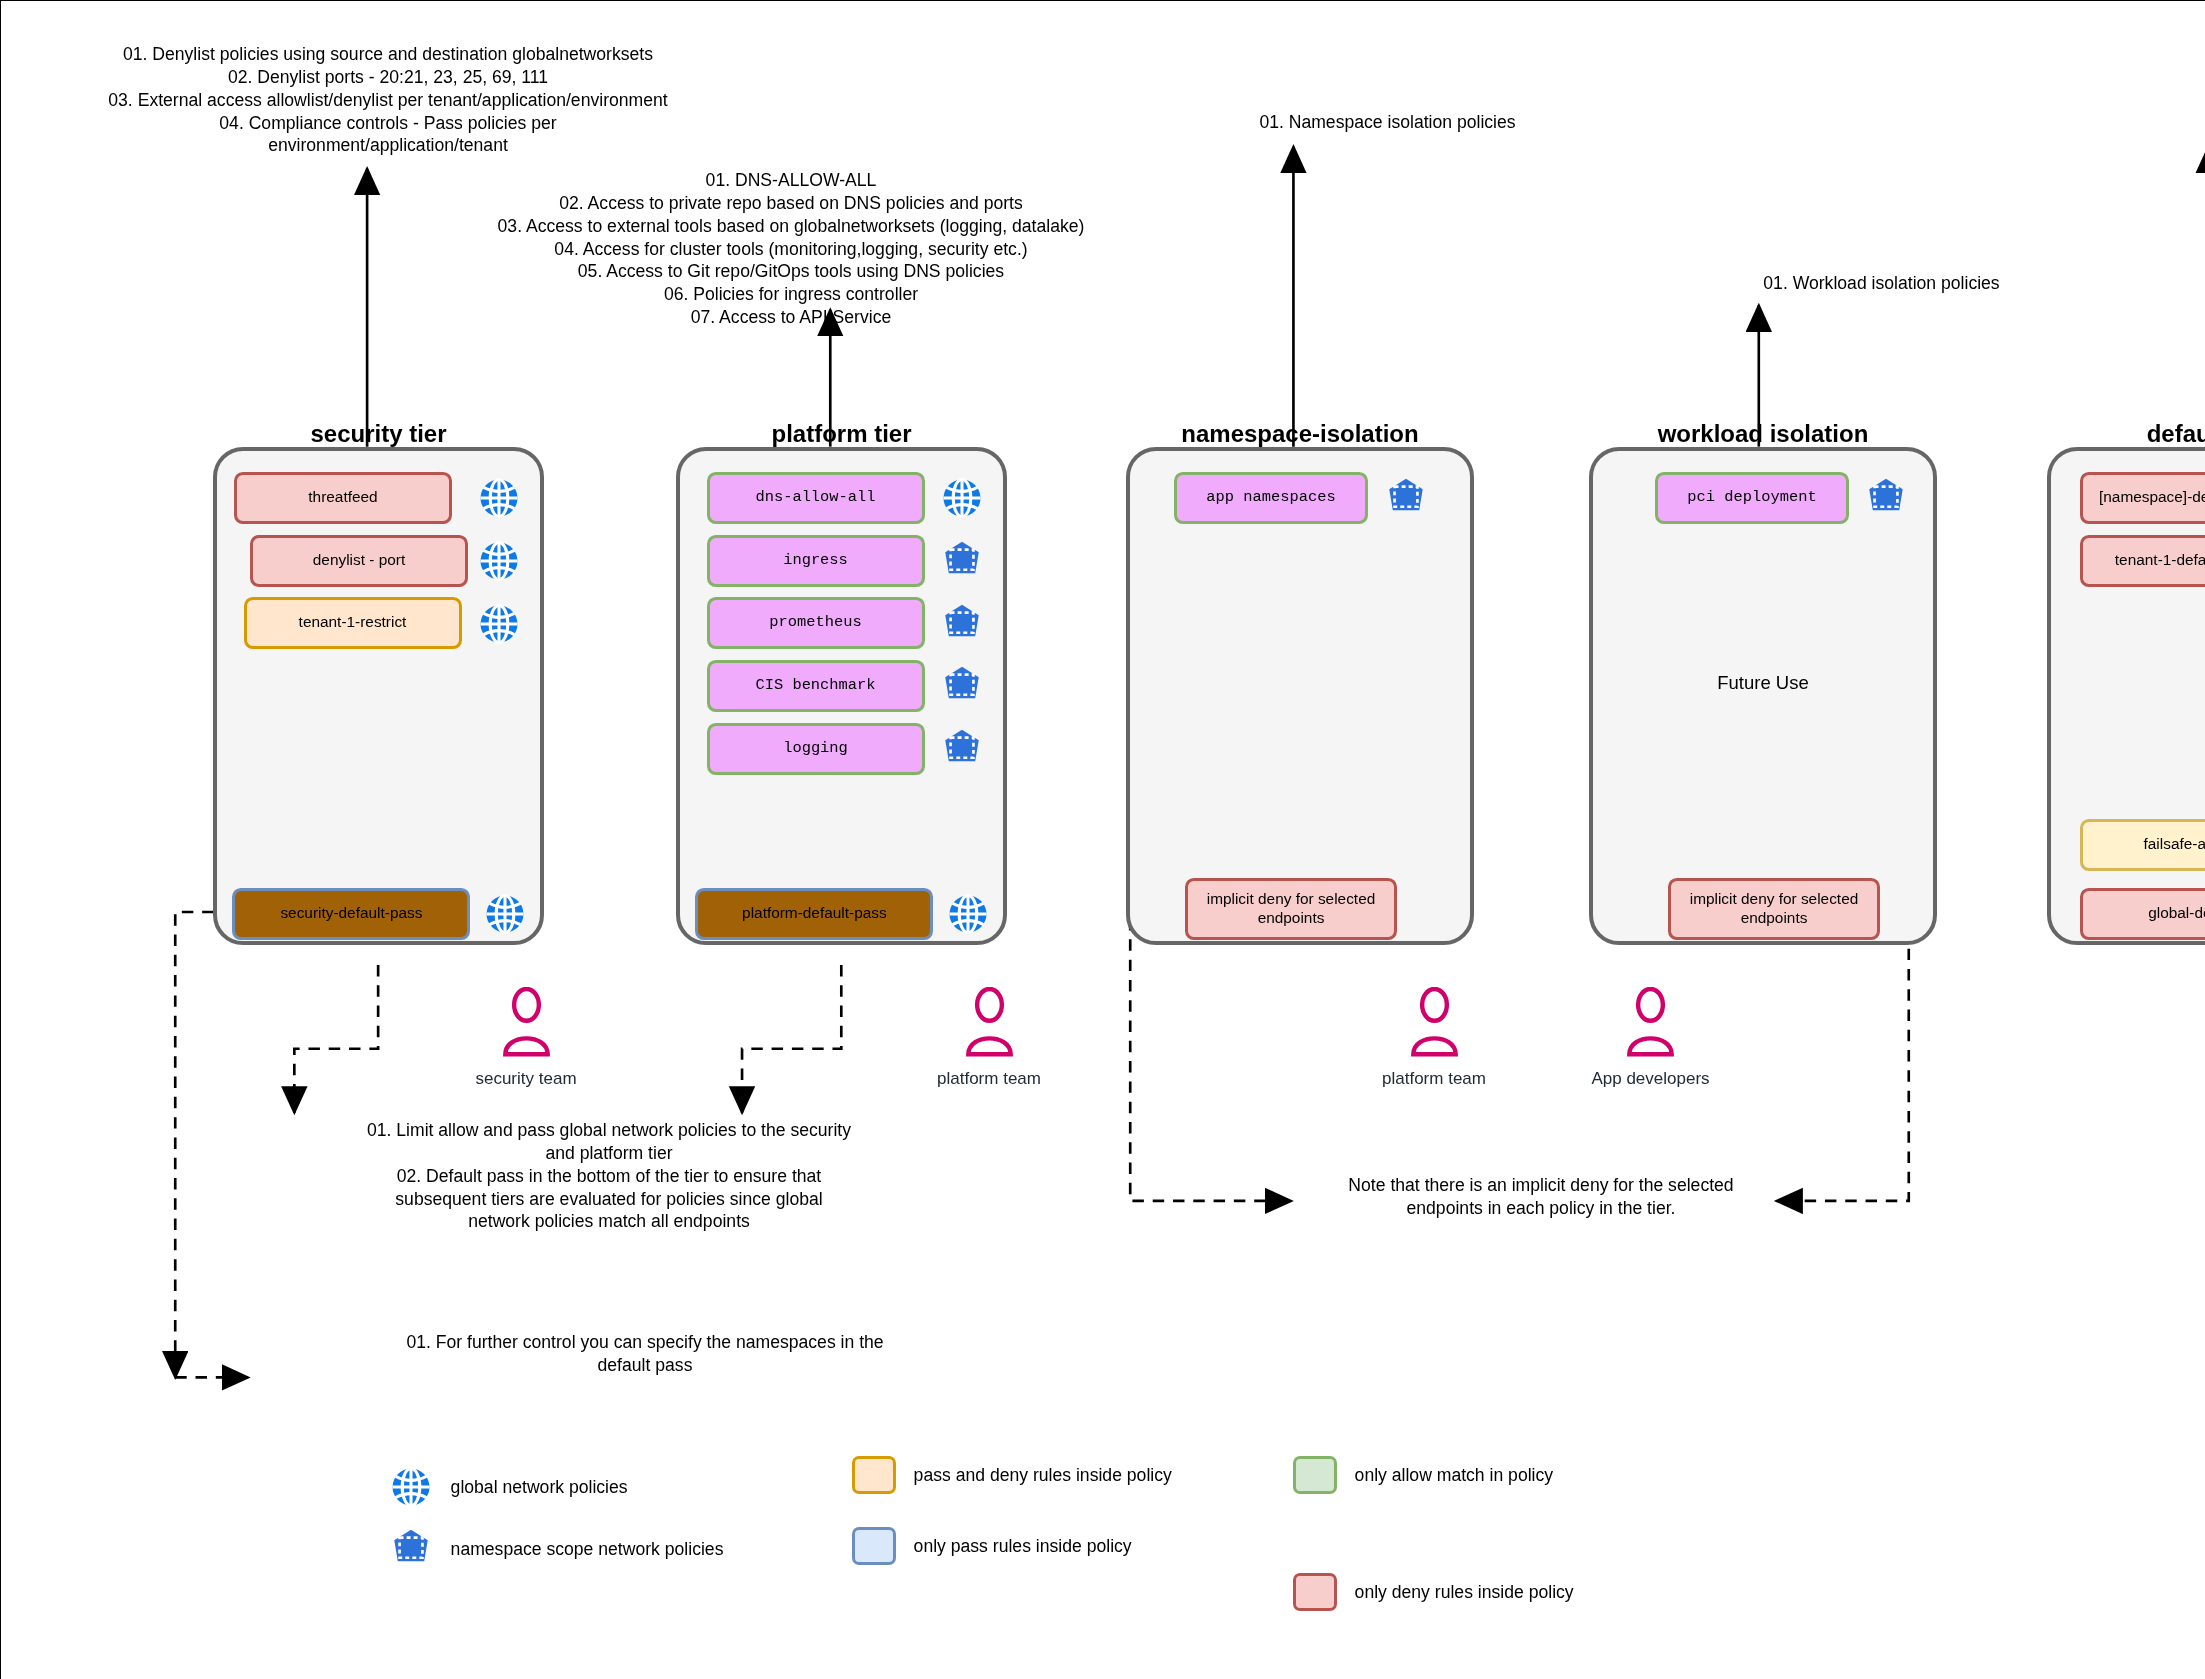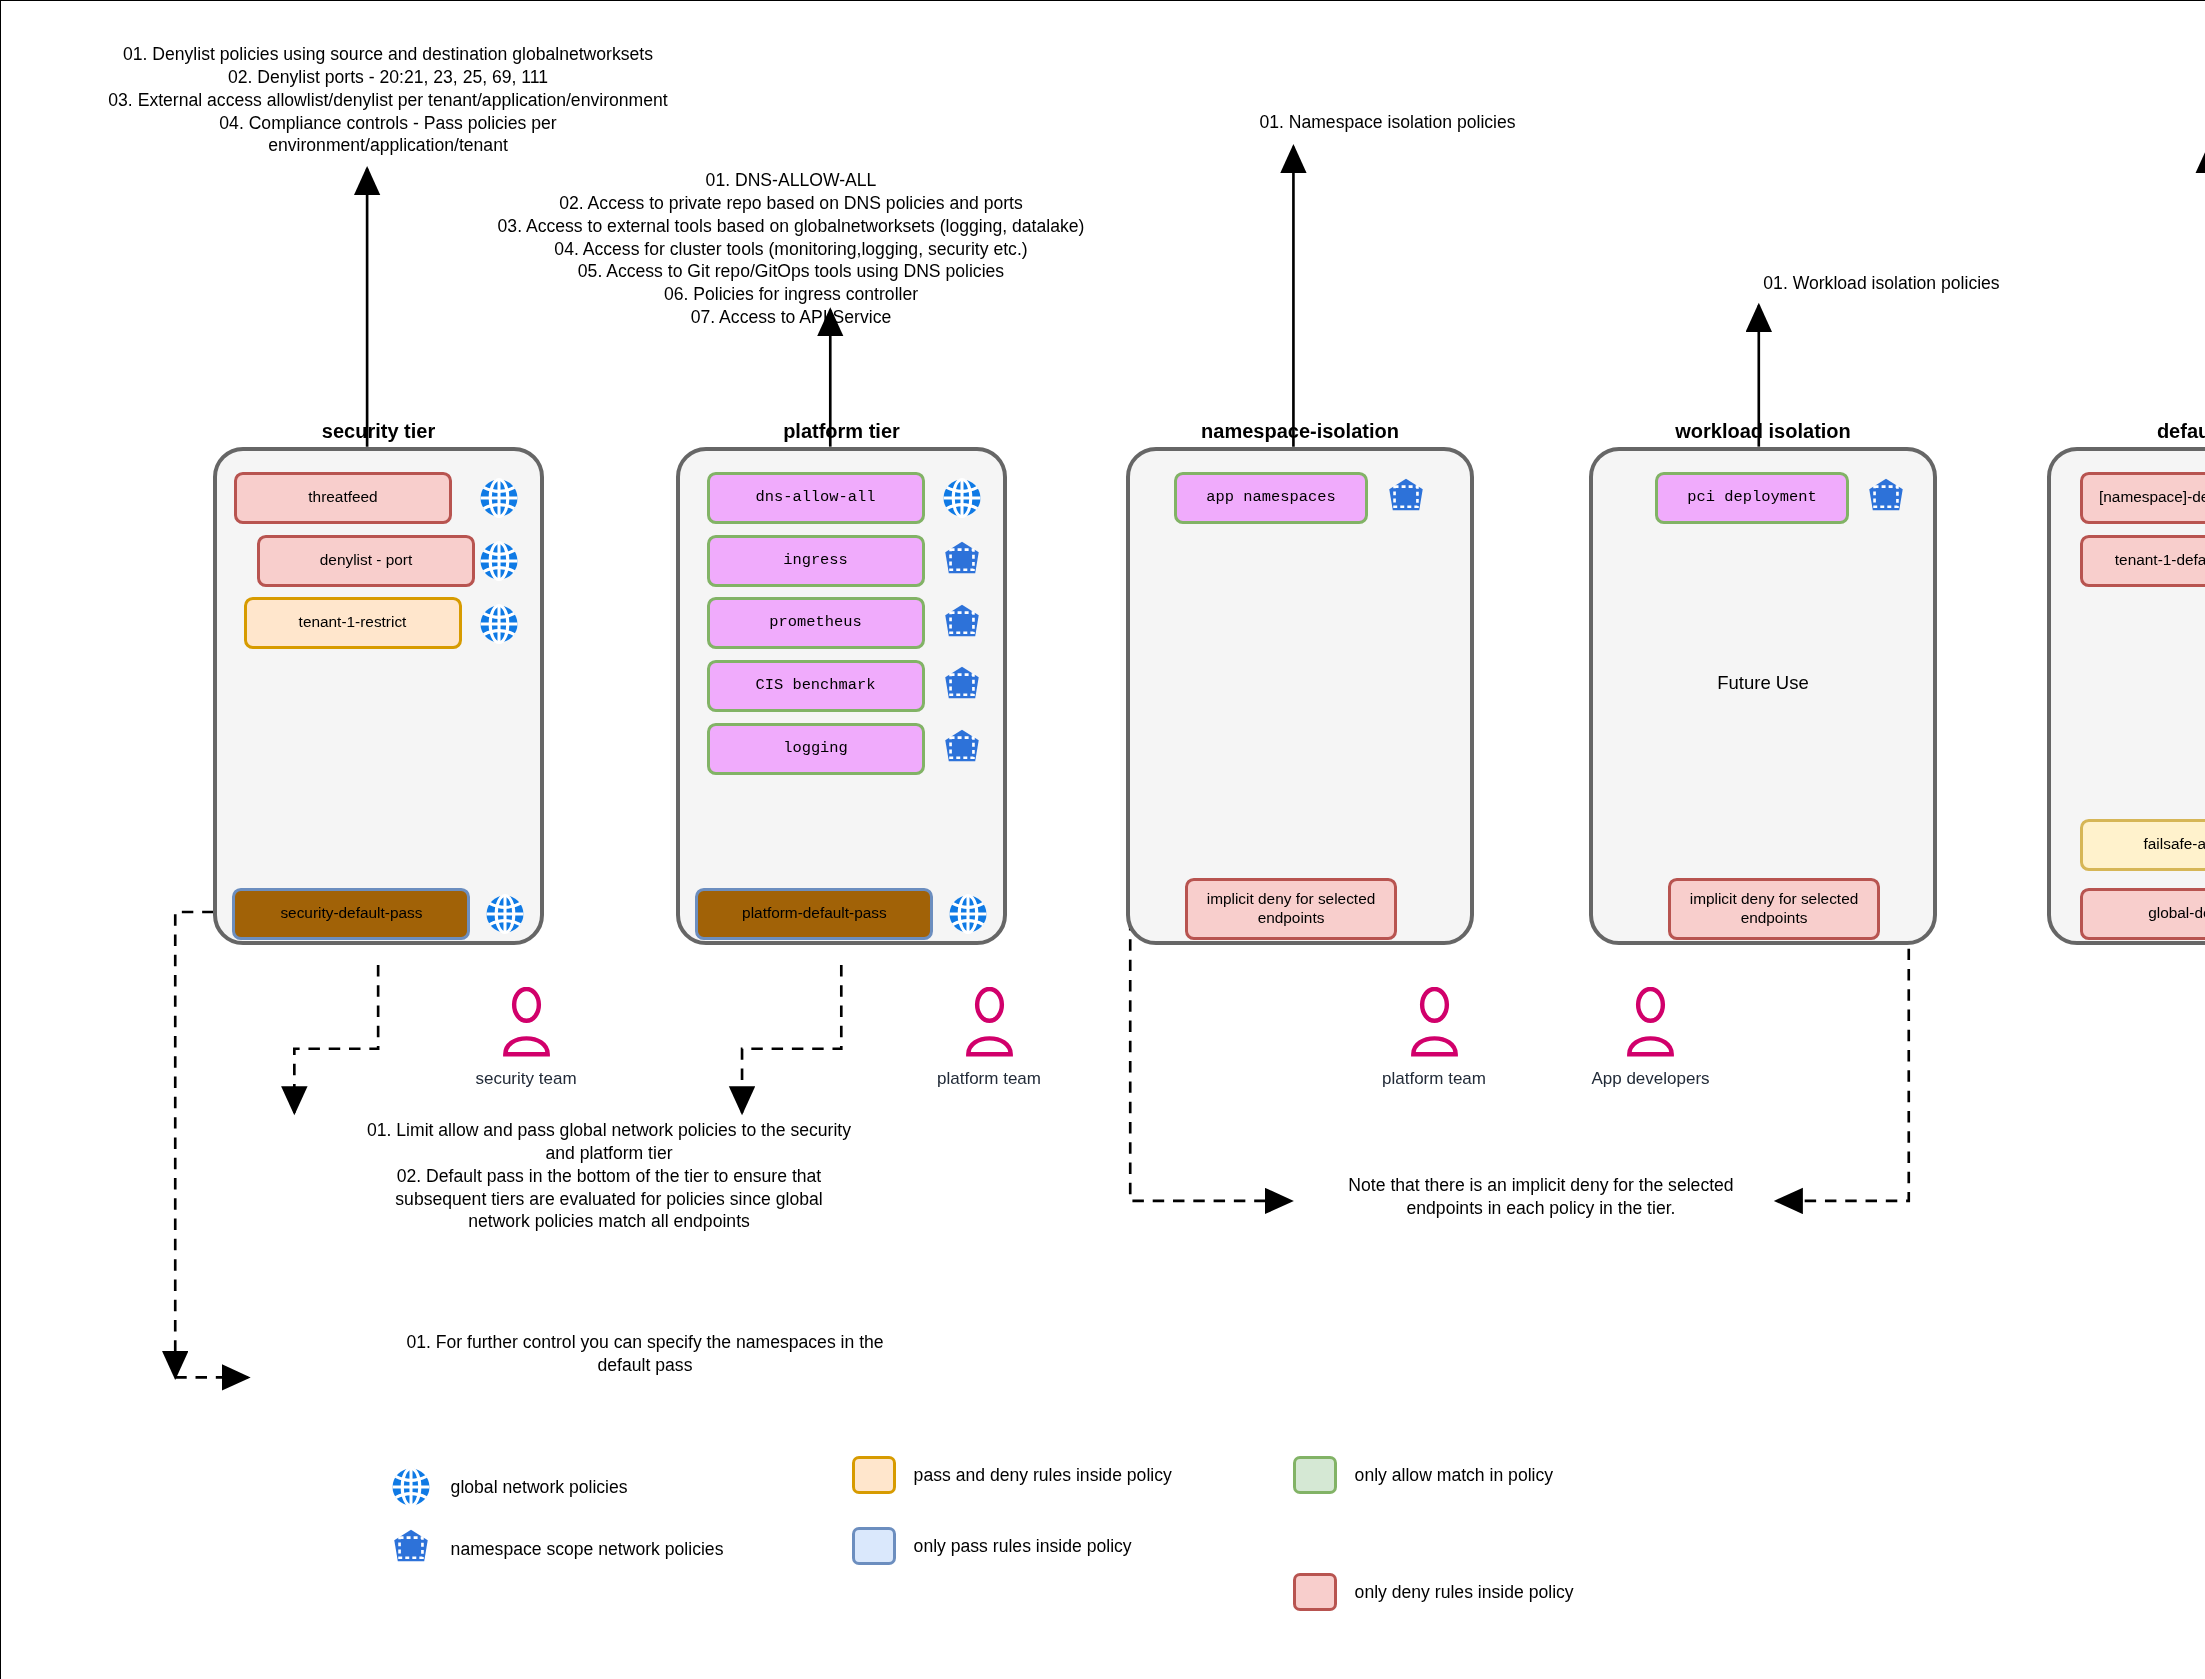--- a/index.html
+++ b/index.html
@@ -23,21 +23,21 @@
     letter-spacing:0px;
     text-align:center;
   }
 
   
   .tier{position:absolute;}
   .tier-title{
     position:absolute;
     top:0;left:0;width:100%;
     text-align:center;
-    font-size:20px;
+    font-size:24px;
     font-weight:bold;
     color:#000;
   }
   .tier-card{
     position:absolute;
     top:26.5px;left:0;
     width:100%;
     background:#f5f5f5;
     border:4px solid #666666;
     border-radius:30px;
@@ -179,21 +179,21 @@
           <g stroke="#fff" stroke-width="7" fill="none">
             <line x1="8" y1="50" x2="92" y2="50"></line>
             <line x1="50" y1="8" x2="50" y2="92"></line>
             <ellipse cx="50" cy="50" rx="20" ry="42"></ellipse>
             <path d="M15,26 Q50,44 85,26"></path>
             <path d="M15,74 Q50,56 85,74"></path>
           </g>
         </svg>
       </div>
 
-      <div class="pill deny" style="left:40px;top:84px;width:218px;height:52px;">denylist - port</div>
+      <div class="pill deny" style="left:33px;top:84px;width:218px;height:52px;">denylist - port</div>
       <div class="icon" style="left:260px;top:88px;">
         <svg width="44" height="44" viewBox="0 0 100 100">
           <circle cx="50" cy="50" r="42" fill="#0f7ae5"></circle>
           <g stroke="#fff" stroke-width="7" fill="none">
             <line x1="8" y1="50" x2="92" y2="50"></line>
               <line x1="50" y1="8" x2="50" y2="92"></line>
             <ellipse cx="50" cy="50" rx="20" ry="42"></ellipse>
             <path d="M15,26 Q50,44 85,26"></path>
               <path d="M15,74 Q50,56 85,74"></path>
           </g>

